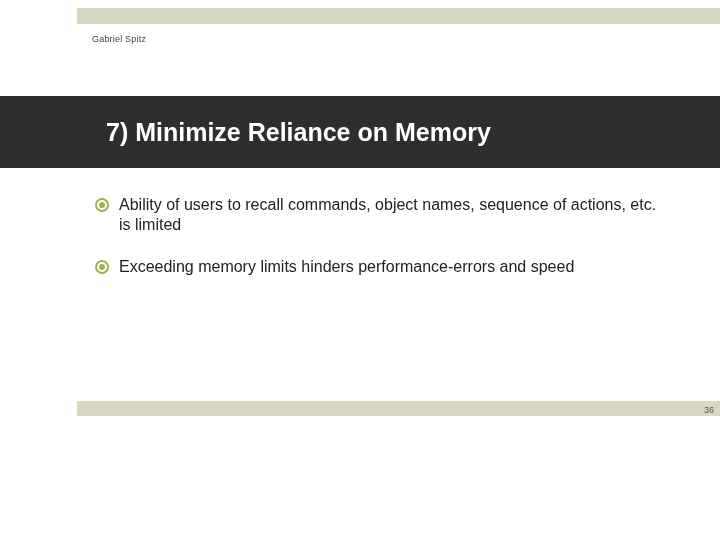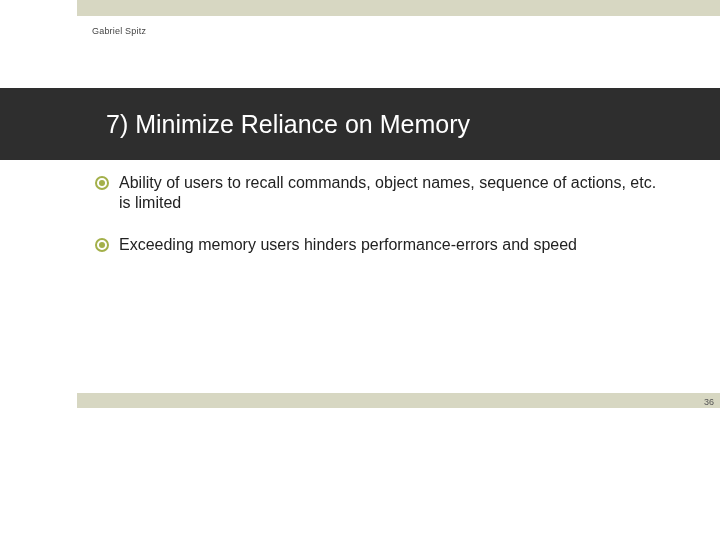--- a/index.html
+++ b/index.html
@@ -1,22 +1,22 @@
 <!DOCTYPE html>
 <html><head>
 <meta charset="utf-8">
 <style>
   * { margin: 0; padding: 0; box-sizing: border-box; }
   html, body { width: 720px; height: 540px; font-family: Arial, Helvetica, sans-serif; background: #fff; overflow: hidden; }
-  .slide { position: relative; width: 720px; height: 408px; }
+  .slide { position: relative; width: 720px; height: 408px; margin-top: 8px; }
   .top-band { position: absolute; top: 0; left: 77px; right: 0; height: 16px; background: #d7d7c2; }
   .author { position: absolute; top: 26px; left: 92px; font-size: 9px; color: #444; letter-spacing: 0.2px; }
   .title-band { position: absolute; top: 88px; left: 0; right: 0; height: 72px; background: #2e2e2e; display: flex; align-items: center; }
-  .title { color: #fff; font-size: 25px; font-weight: 400; margin-left: 106px; }
-  .content { position: absolute; top: 173px; left: 95px; right: 60px; }
+  .title { color: #fff; font-size: 25px; font-weight: 700; margin-left: 106px; }
+  .content { position: absolute; top: 187px; left: 95px; right: 60px; }
   .bullet { display: flex; align-items: flex-start; margin-bottom: 22px; }
   .bullet-icon { flex: 0 0 auto; width: 14px; height: 14px; margin-top: 3px; margin-right: 10px; position: relative; }
   .bullet-icon .ring { position: absolute; inset: 0; border: 2px solid #a3b04a; border-radius: 50%; }
   .bullet-icon .dot { position: absolute; top: 4px; left: 4px; width: 6px; height: 6px; background: #a3b04a; border-radius: 50%; }
   .bullet-text { font-size: 16px; color: #222; line-height: 1.25; }
   .bottom-band { position: absolute; bottom: 0; left: 77px; right: 0; height: 15px; background: #d7d7c2; }
   .page-num { position: absolute; bottom: 1px; right: 6px; font-size: 9px; color: #555; }
 </style>
 </head>
 <body>
@@ -35,19 +35,19 @@
           <span class="ring"></span>
           <span class="dot"></span>
         </span>
       <span class="bullet-text">Ability of users to recall commands, object names, sequence of actions, etc. is limited</span>
     </div>
     <div class="bullet">
       <span class="bullet-icon">
           <span class="ring"></span>
           <span class="dot"></span>
         </span>
-      <span class="bullet-text">Exceeding memory users hinders performance-errors and speed</span>
+      <span class="bullet-text">Exceeding memory limits hinders performance-errors and speed</span>
     </div>
   </div>
 
   <div class="bottom-band"></div>
   <div class="page-num">36</div>
 </div>
 
 </body></html>

